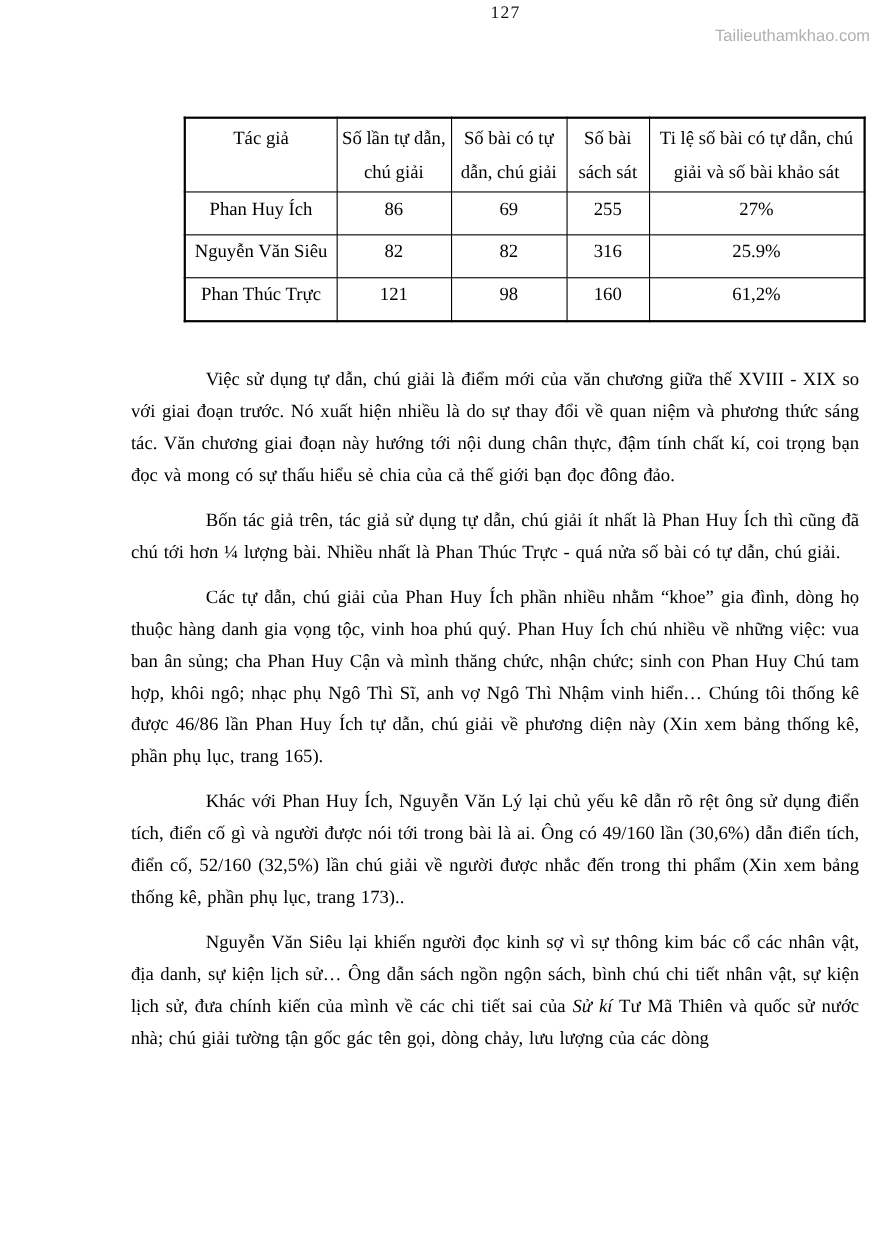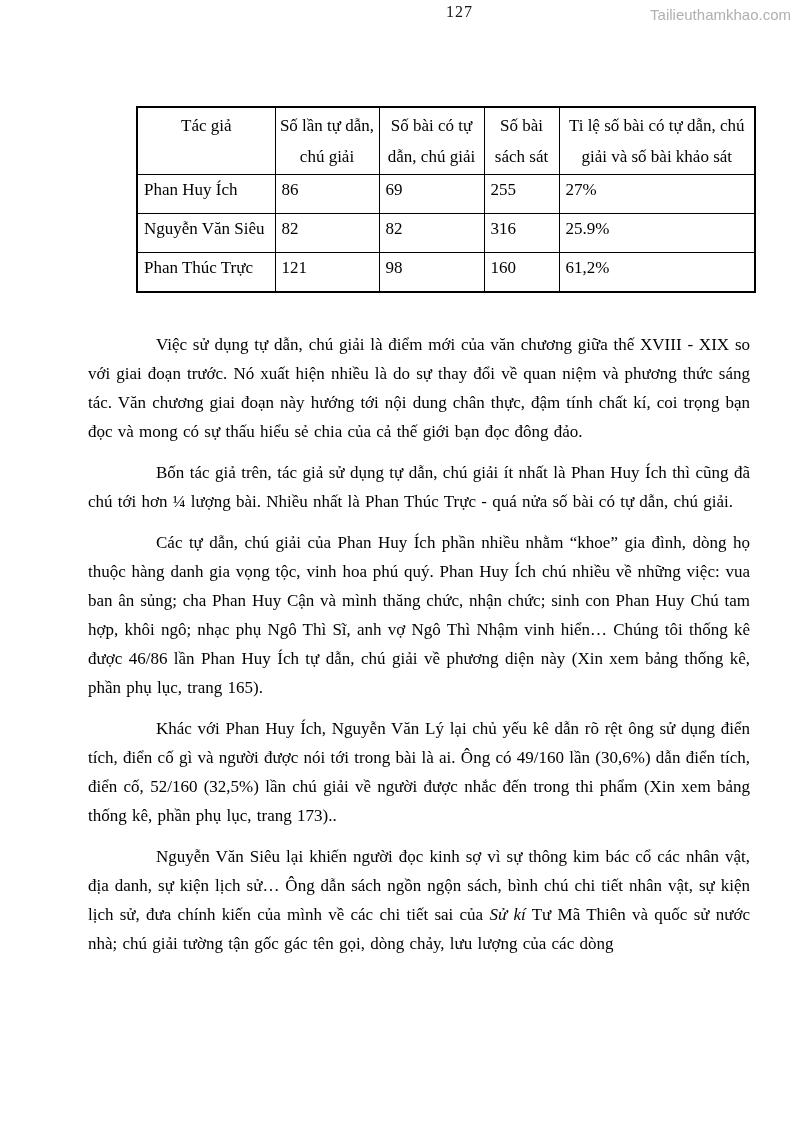--- a/index.html
+++ b/index.html
@@ -13,33 +13,33 @@
     position: relative;
     overflow: hidden;
     font-family: "Liberation Serif", "DejaVu Serif", serif;
     color: #000000;
   }
   .page {
     position: relative;
     width: 794px;
     height: 927px;
     box-sizing: border-box;
-    padding: 106px 44px 0 88px;
+    padding: 106px 44px 0 119px;
   }
   .page-number {
     position: absolute;
     top: 3px;
     left: 446px;
     font-size: 16px;
     letter-spacing: 1px;
     color: #151515;
   }
   .watermark {
     position: absolute;
-    top: 6px;
+    top: 24px;
     right: 3px;
     font-family: "Liberation Sans", "DejaVu Sans", sans-serif;
     font-size: 15px;
     color: #b0b0b0;
   }
   table.stats {
     border-collapse: collapse;
     margin-left: 48px;
     table-layout: fixed;
     width: 618px;
@@ -52,21 +52,21 @@
     vertical-align: top;
     box-sizing: border-box;
   }
   table.stats th {
     text-align: center;
     height: 67px;
     line-height: 31px;
     padding: 2px 4px;
   }
   table.stats td {
-    text-align: left;
+    text-align: center;
     height: 39px;
     line-height: 22px;
     padding: 4px 6px;
   }
   col.c1 { width: 138px; }
   col.c2 { width: 104px; }
   col.c3 { width: 105px; }
   col.c4 { width: 75px; }
   col.c5 { width: 196px; }
   .body-text {

